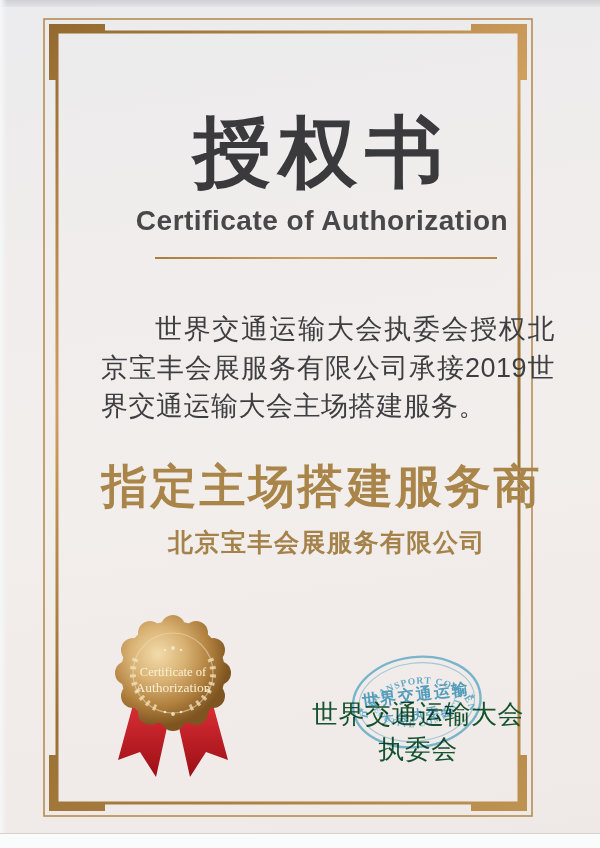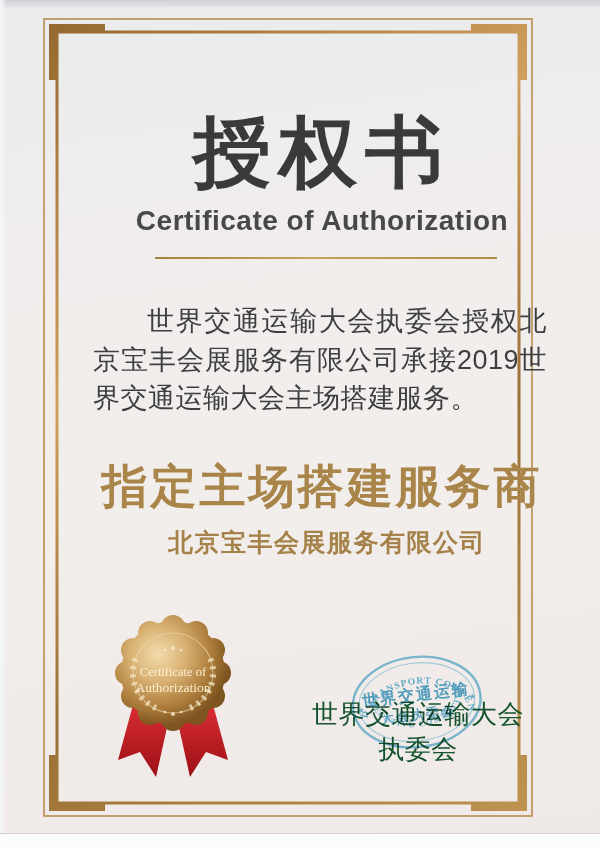--- a/index.html
+++ b/index.html
@@ -30,21 +30,21 @@
   .subtitle{
     position:absolute;left:22px;top:202px;width:600px;text-align:center;
     font-size:28px;line-height:38px;font-weight:bold;letter-spacing:.5px;
     color:#48484b;
   }
   .divider{
     position:absolute;left:155px;top:257px;width:342px;height:2px;
     background:linear-gradient(90deg,#a8803e,#c9a05d 45%,#b3894a);
   }
   .body-text{
-    position:absolute;left:85px;top:294px;width:454px;margin:8px;
+    position:absolute;left:85px;top:294px;width:454px;margin:16px;
     font-size:27px;line-height:38.5px;letter-spacing:.5px;
     color:#3e3e41;text-indent:2em;text-align:justify;font-weight:500;
   }
   .award-heading{
     position:absolute;left:22px;top:459px;width:600px;text-align:center;
     font-size:46px;line-height:54px;font-weight:bold;letter-spacing:3px;
     color:#a98549;
   }
   .award-company{
     position:absolute;left:27px;top:526px;width:600px;text-align:center;

